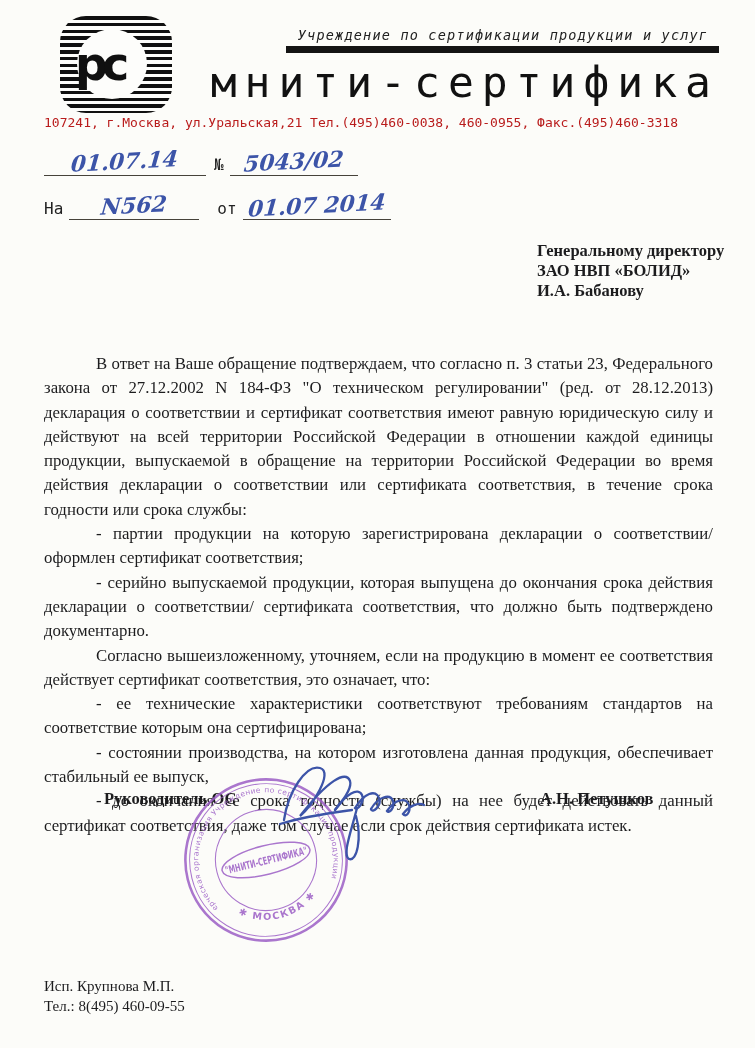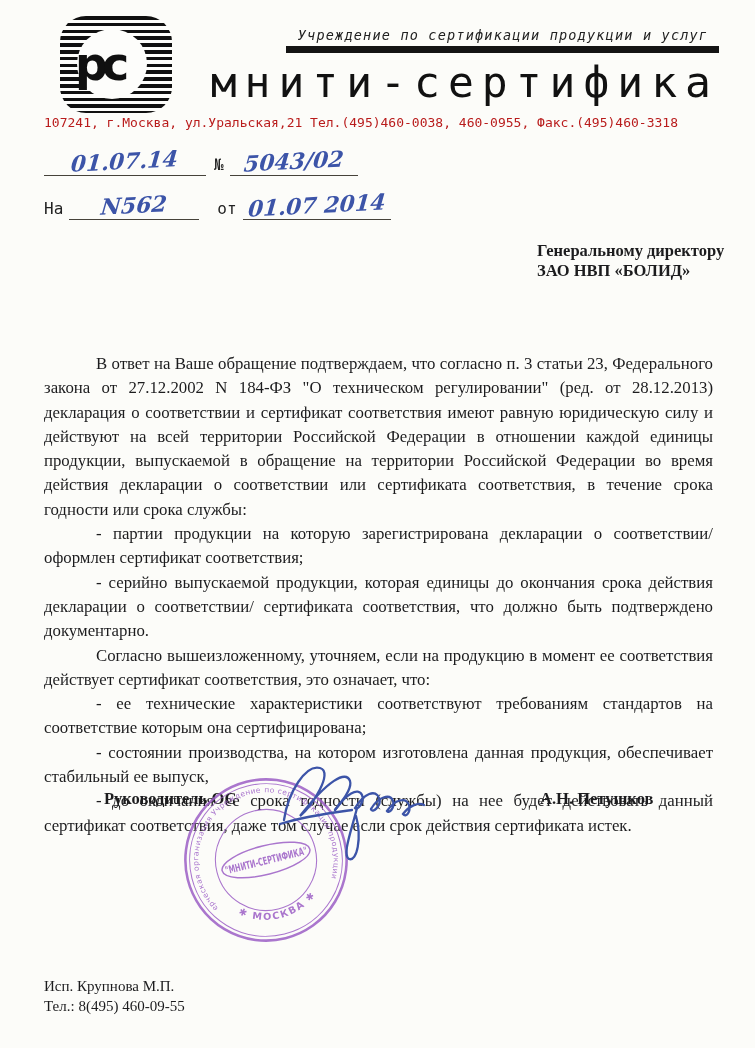--- a/index.html
+++ b/index.html
@@ -140,26 +140,27 @@
       <span class="ref-label" style="margin-left:18px">от</span>
       <span class="ref-underline" style="width:148px">
         <span class="hand">01.07 2014</span>
       </span>
     </div>
   </div>
 
   <div class="addressee">
     <div>Генеральному директору</div>
     <div>ЗАО НВП «БОЛИД»</div>
+    <div>И.А. Бабанову</div>
   </div>
 
   <div class="body-text">
     <p>В ответ на Ваше обращение подтверждаем, что согласно п. 3 статьи 23, Федерального закона от 27.12.2002 N 184-ФЗ "О техническом регулировании" (ред. от 28.12.2013) декларация о соответствии и сертификат соответствия имеют равную юридическую силу и действуют на всей территории Российской Федерации в отношении каждой единицы продукции, выпускаемой в обращение на территории Российской Федерации во время действия декларации о соответствии или сертификата соответствия, в течение срока годности или срока службы:</p>
     <p>- партии продукции на которую зарегистрирована декларации о соответствии/оформлен сертификат соответствия;</p>
-    <p>- серийно выпускаемой продукции, которая единицы до окончания срока действия декларации о соответствии/ сертификата соответствия, что должно быть подтверждено документарно.</p>
+    <p>- серийно выпускаемой продукции, которая выпущена до окончания срока действия декларации о соответствии/ сертификата соответствия, что должно быть подтверждено документарно.</p>
     <p>Согласно вышеизложенному, уточняем, если на продукцию в момент ее соответствия действует сертификат соответствия, это означает, что:</p>
     <p>- ее технические характеристики соответствуют требованиям стандартов на соответствие которым она сертифицирована;</p>
     <p>- состоянии производства, на котором изготовлена данная продукция, обеспечивает стабильный ее выпуск,</p>
     <p>- до окончания ее срока годности (службы) на нее будет действовать данный сертификат соответствия, даже  том случае если срок действия сертификата истек.</p>
   </div>
 
   <div class="sigrow">
     <span class="sig-left">Руководитель ОС</span>
     <span class="sig-right">А.Н. Петушков</span>
   </div>

